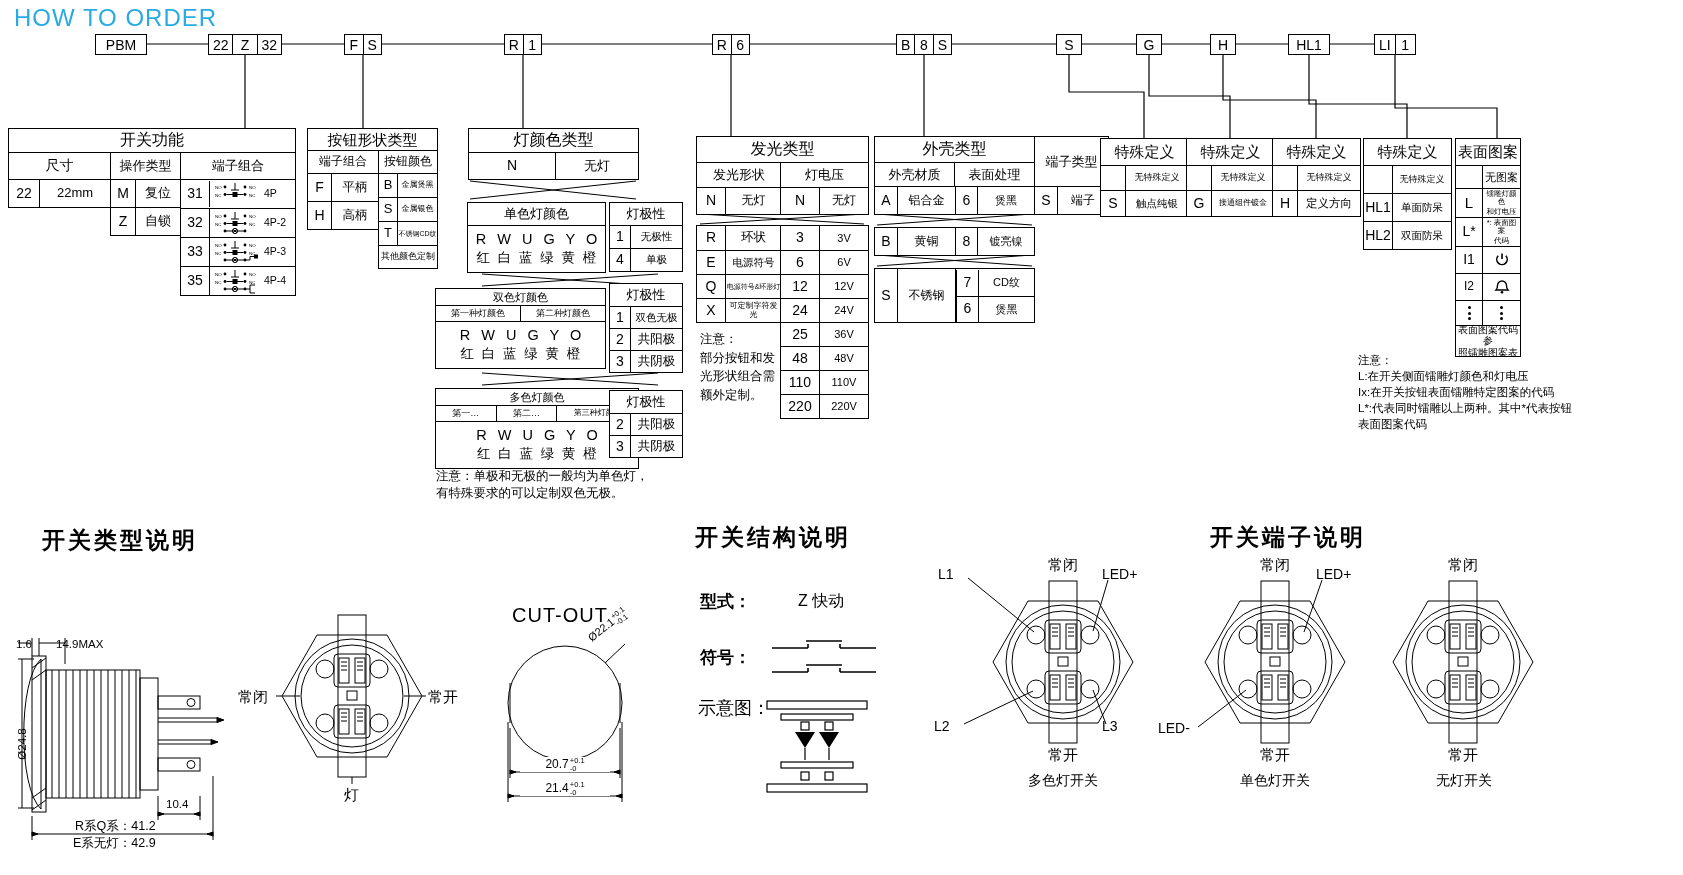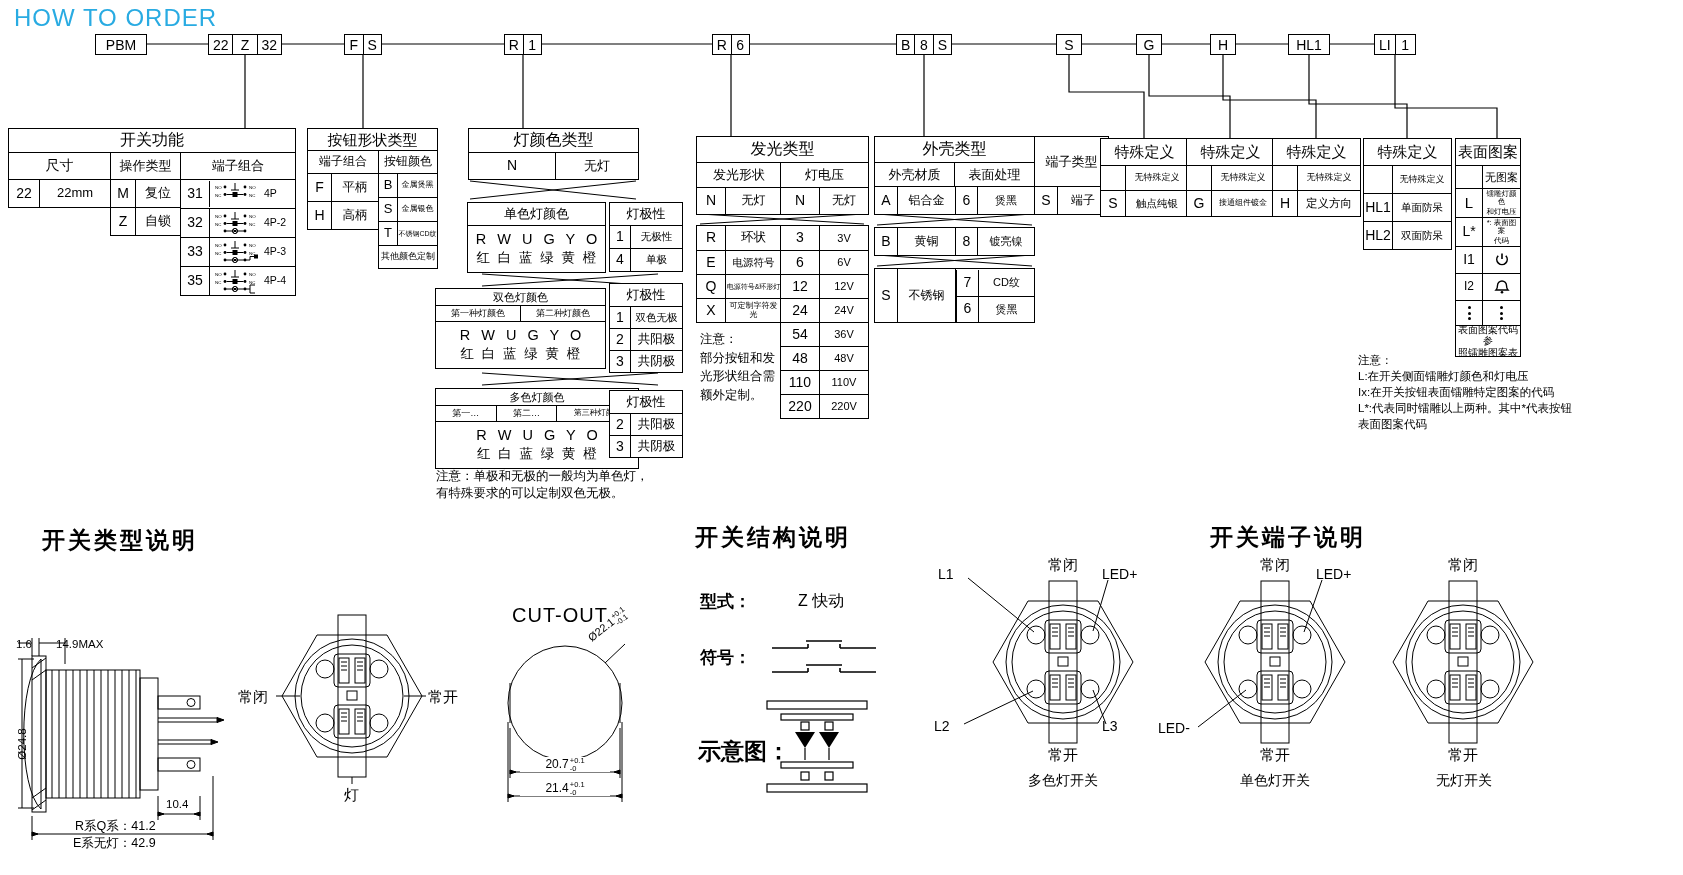--- a/index.html
+++ b/index.html
@@ -458,21 +458,21 @@
       </div>
       <div class="trow" style="height: 24px;">
         <div class="cell code" style="width: 38px;">12</div>
         <div class="cell" style="font-size: 11px;">12V</div>
       </div>
       <div class="trow" style="height: 24px;">
         <div class="cell code" style="width: 38px;">24</div>
         <div class="cell" style="font-size: 11px;">24V</div>
       </div>
       <div class="trow" style="height: 24px;">
-        <div class="cell code" style="width: 38px;">54</div>
+        <div class="cell code" style="width: 38px;">25</div>
         <div class="cell" style="font-size: 11px;">36V</div>
       </div>
       <div class="trow" style="height: 24px;">
         <div class="cell code" style="width: 38px;">48</div>
         <div class="cell" style="font-size: 11px;">48V</div>
       </div>
       <div class="trow" style="height: 24px;">
         <div class="cell code" style="width: 38px;">110</div>
         <div class="cell" style="font-size: 11px;">110V</div>
       </div>
@@ -749,21 +749,21 @@
   <div class="abs" style="left:768px;top:636px">
     <svg width="112" height="46" viewBox="0 0 112 46" stroke="#000" fill="none" stroke-width="1.6">
       <path d="M4 12 H40 M72 12 H108"></path>
         <path d="M38 5 H74"></path>
         <path d="M40 12 V8 M72 12 V8"></path>
       <path d="M4 36 H40 M72 36 H108"></path>
         <path d="M38 29 H74"></path>
         <path d="M40 36 V32 M72 36 V32"></path>
     </svg>
   </div>
-  <div class="lab" style="left:698px;top:736px;font-size:23px;font-weight:bold">示意图：</div>
+  <div class="lab" style="left:698px;top:696px;font-size:18px;font-weight:normal">示意图：</div>
   <div class="abs" style="left:757px;top:698px">
     <svg width="120" height="106" viewBox="0 0 120 106" stroke="#000" fill="none" stroke-width="1.2">
       <rect x="10" y="3" width="100" height="8"></rect>
       <rect x="24" y="16" width="72" height="6"></rect>
       <rect x="44" y="24" width="8" height="8"></rect>
         <rect x="68" y="24" width="8" height="8"></rect>
       <path d="M38 34 H58 L48 50 Z" fill="#000" stroke="none"></path>
       <path d="M62 34 H82 L72 50 Z" fill="#000" stroke="none"></path>
       <path d="M48 50 V62 M72 50 V62"></path>
       <rect x="24" y="64" width="72" height="6"></rect>

